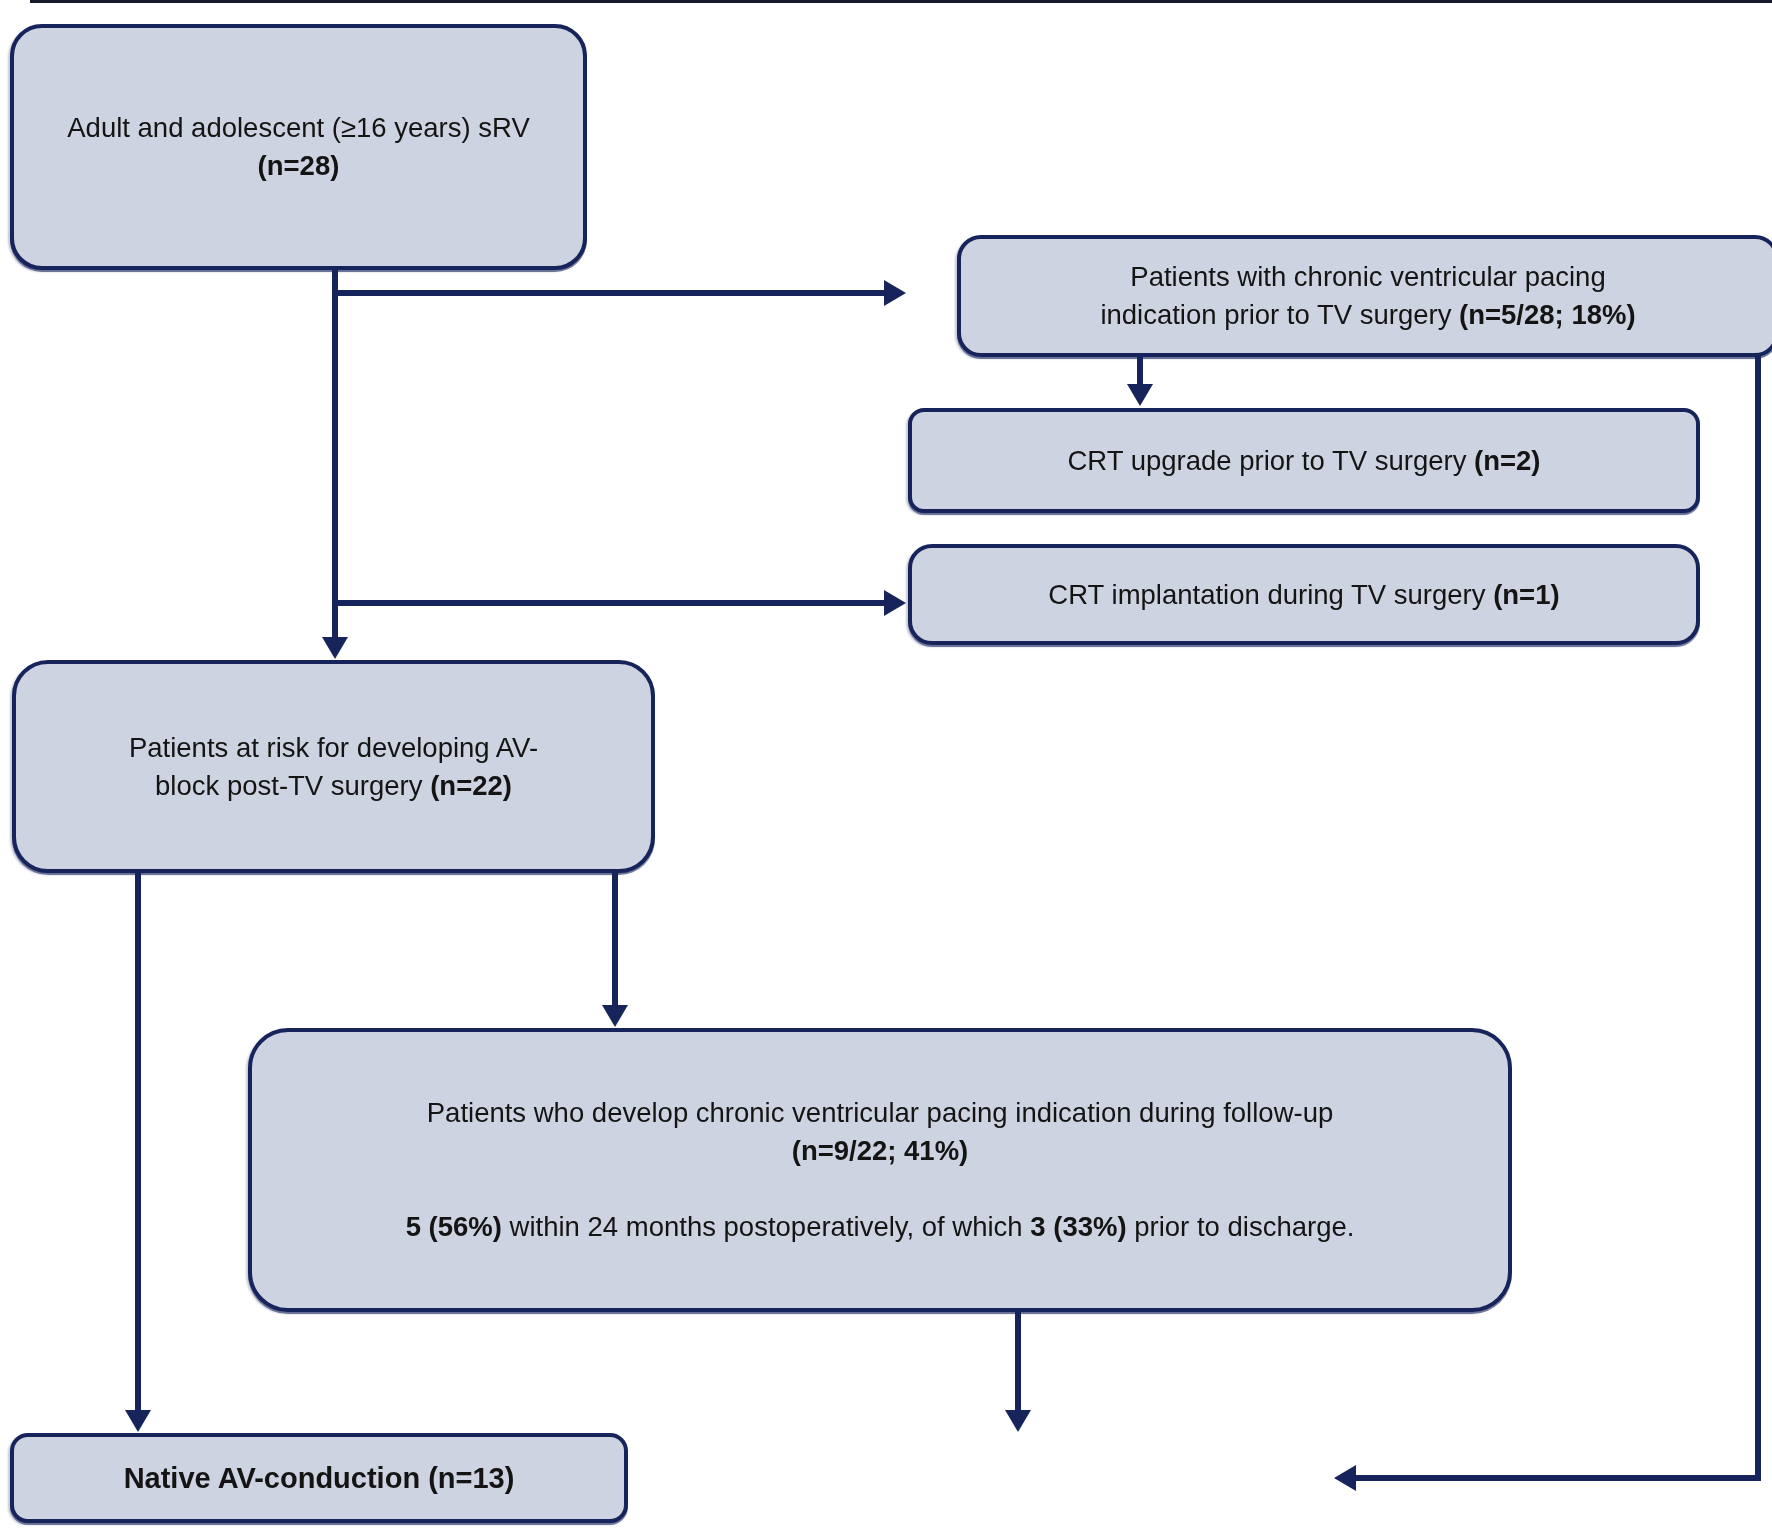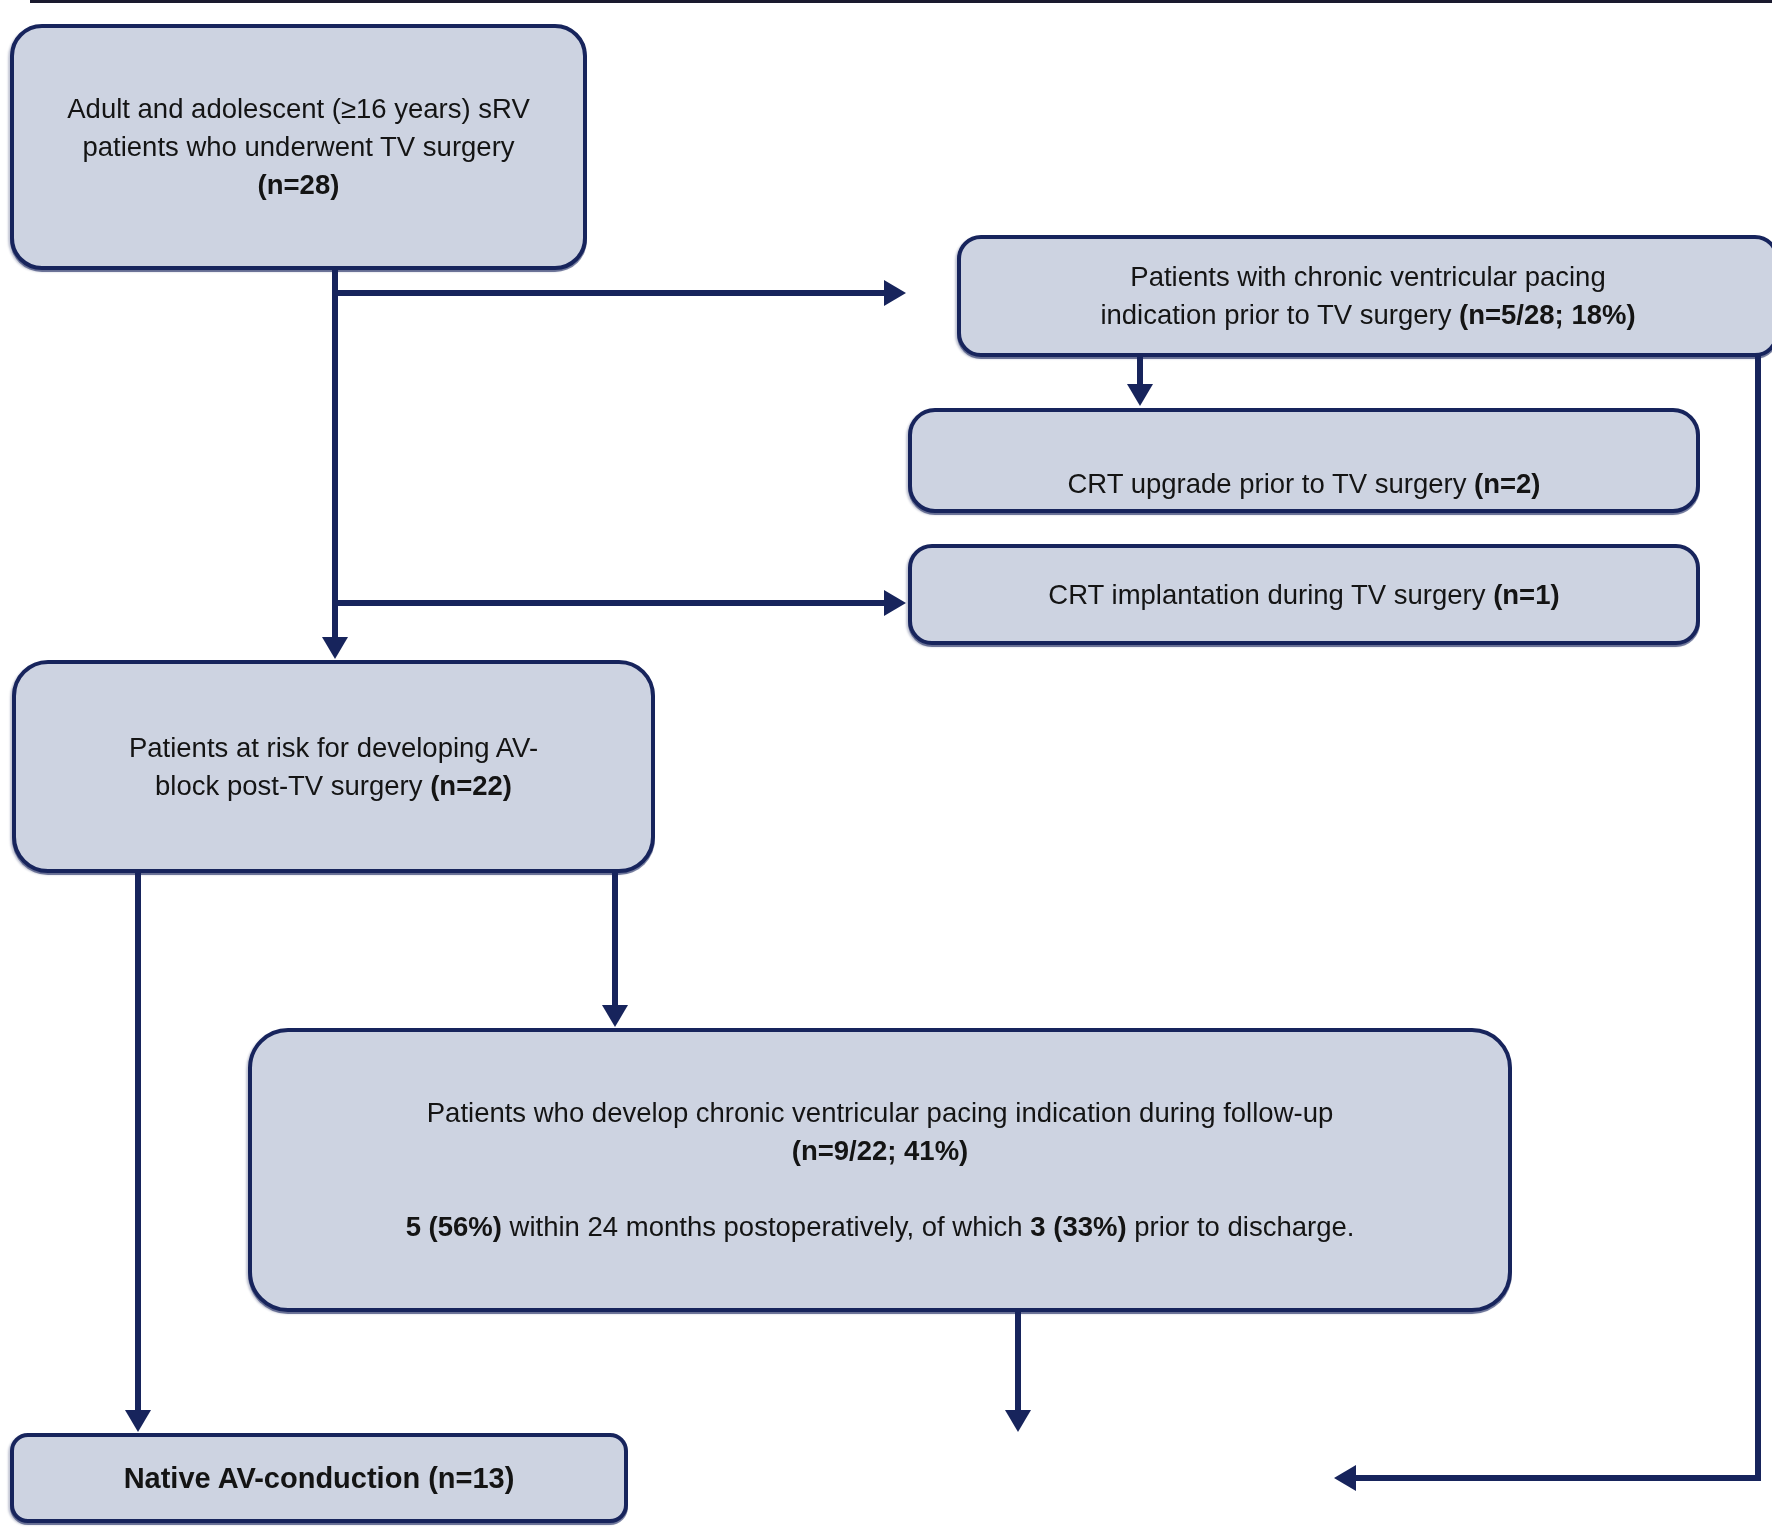--- a/index.html
+++ b/index.html
@@ -30,21 +30,21 @@
     font-size:27.5px;
     line-height:38px;
     box-sizing:border-box;
     padding:6px 18px;
   }
   .box .bl{display:block;}
   .bold{font-weight:bold;}
   
   .box-a{left:10px;top:24px;width:577px;height:246px;border-radius:32px;}
   .box-b{left:957px;top:235px;width:822px;height:122px;border-radius:24px;}
-  .box-c{left:908px;top:408px;width:792px;height:105px;border-radius:27px;justify-content:flex-end;}
+  .box-c{left:908px;top:408px;width:792px;height:105px;border-radius:16px;}
   .box-d{left:908px;top:544px;width:792px;height:101px;border-radius:24px;align-items:center;}
   .box-e{left:12px;top:660px;width:643px;height:213px;border-radius:36px;}
   .box-f{left:248px;top:1028px;width:1264px;height:284px;border-radius:40px;}
   .box-g{left:10px;top:1433px;width:618px;height:90px;border-radius:18px;font-weight:bold;font-size:29px;}
   .box-h{left:658px;top:1433px;width:672px;height:90px;border-radius:18px;font-weight:bold;font-size:29px;}
   .gap{height:38px;}
   
   .line{position:absolute;background:var(--navy);}
   .ah{position:absolute;width:0;height:0;}
   .ah-down{border-left:13px solid transparent;border-right:13px solid transparent;border-top:22px solid var(--navy);}
@@ -80,21 +80,20 @@
   <div class="line" style="left:1015px;top:1310px;width:6px;height:102px;"></div>
   <div class="ah ah-down" style="left:1005px;top:1410px;"></div>
 
   <div class="line" style="left:1698px;top:292px;width:63px;height:6px;"></div>
   <div class="line" style="left:1755px;top:292px;width:6px;height:1189px;"></div>
   <div class="line" style="left:1354px;top:1475px;width:407px;height:6px;"></div>
   <div class="ah ah-left" style="left:1334px;top:1465px;"></div>
 
   <div class="box box-a">
     <span class="bl">Adult and adolescent (≥16 years) sRV</span>
-    <span class="bl">patients who underwent TV surgery</span>
     <span class="bl bold">(n=28)</span>
   </div>
 
   <div class="box box-b">
     <span class="bl">Patients with chronic ventricular pacing</span>
     <span class="bl"><span>indication prior to TV surgery </span><span class="bold">(n=5/28; 18%)</span></span>
   </div>
 
   <div class="box box-c">
     <span class="bl"><span>CRT upgrade prior to TV surgery </span><span class="bold">(n=2)</span></span>

